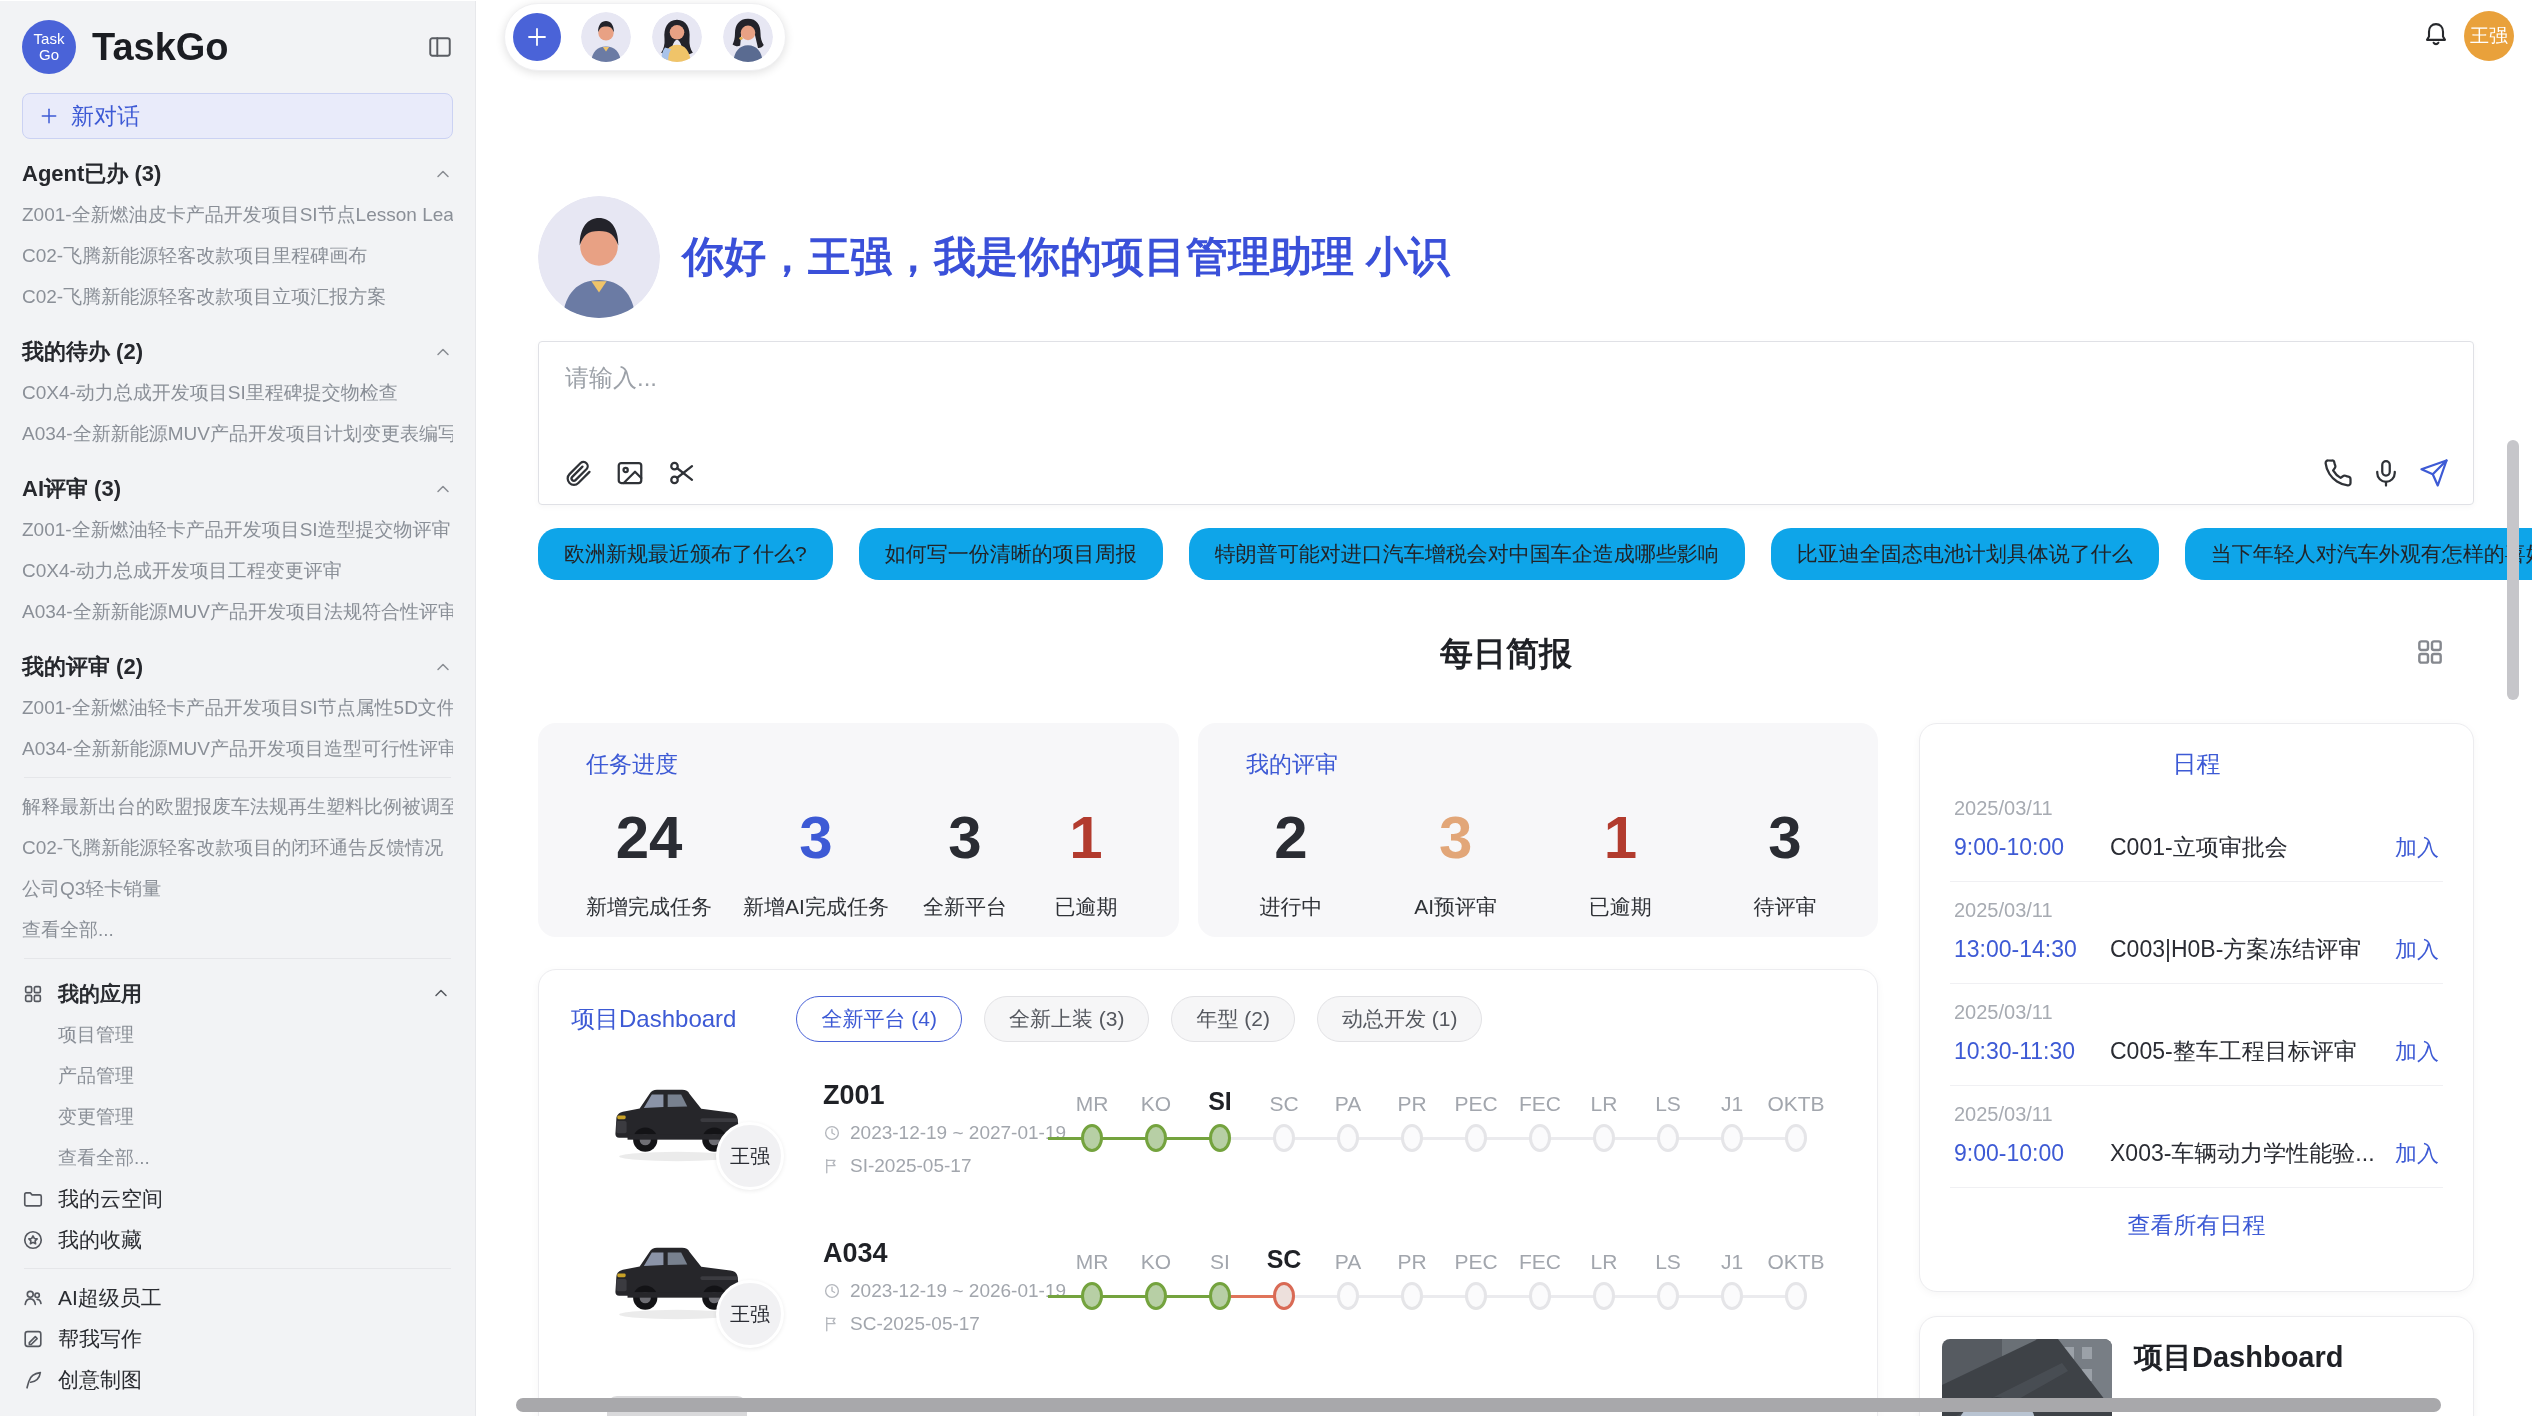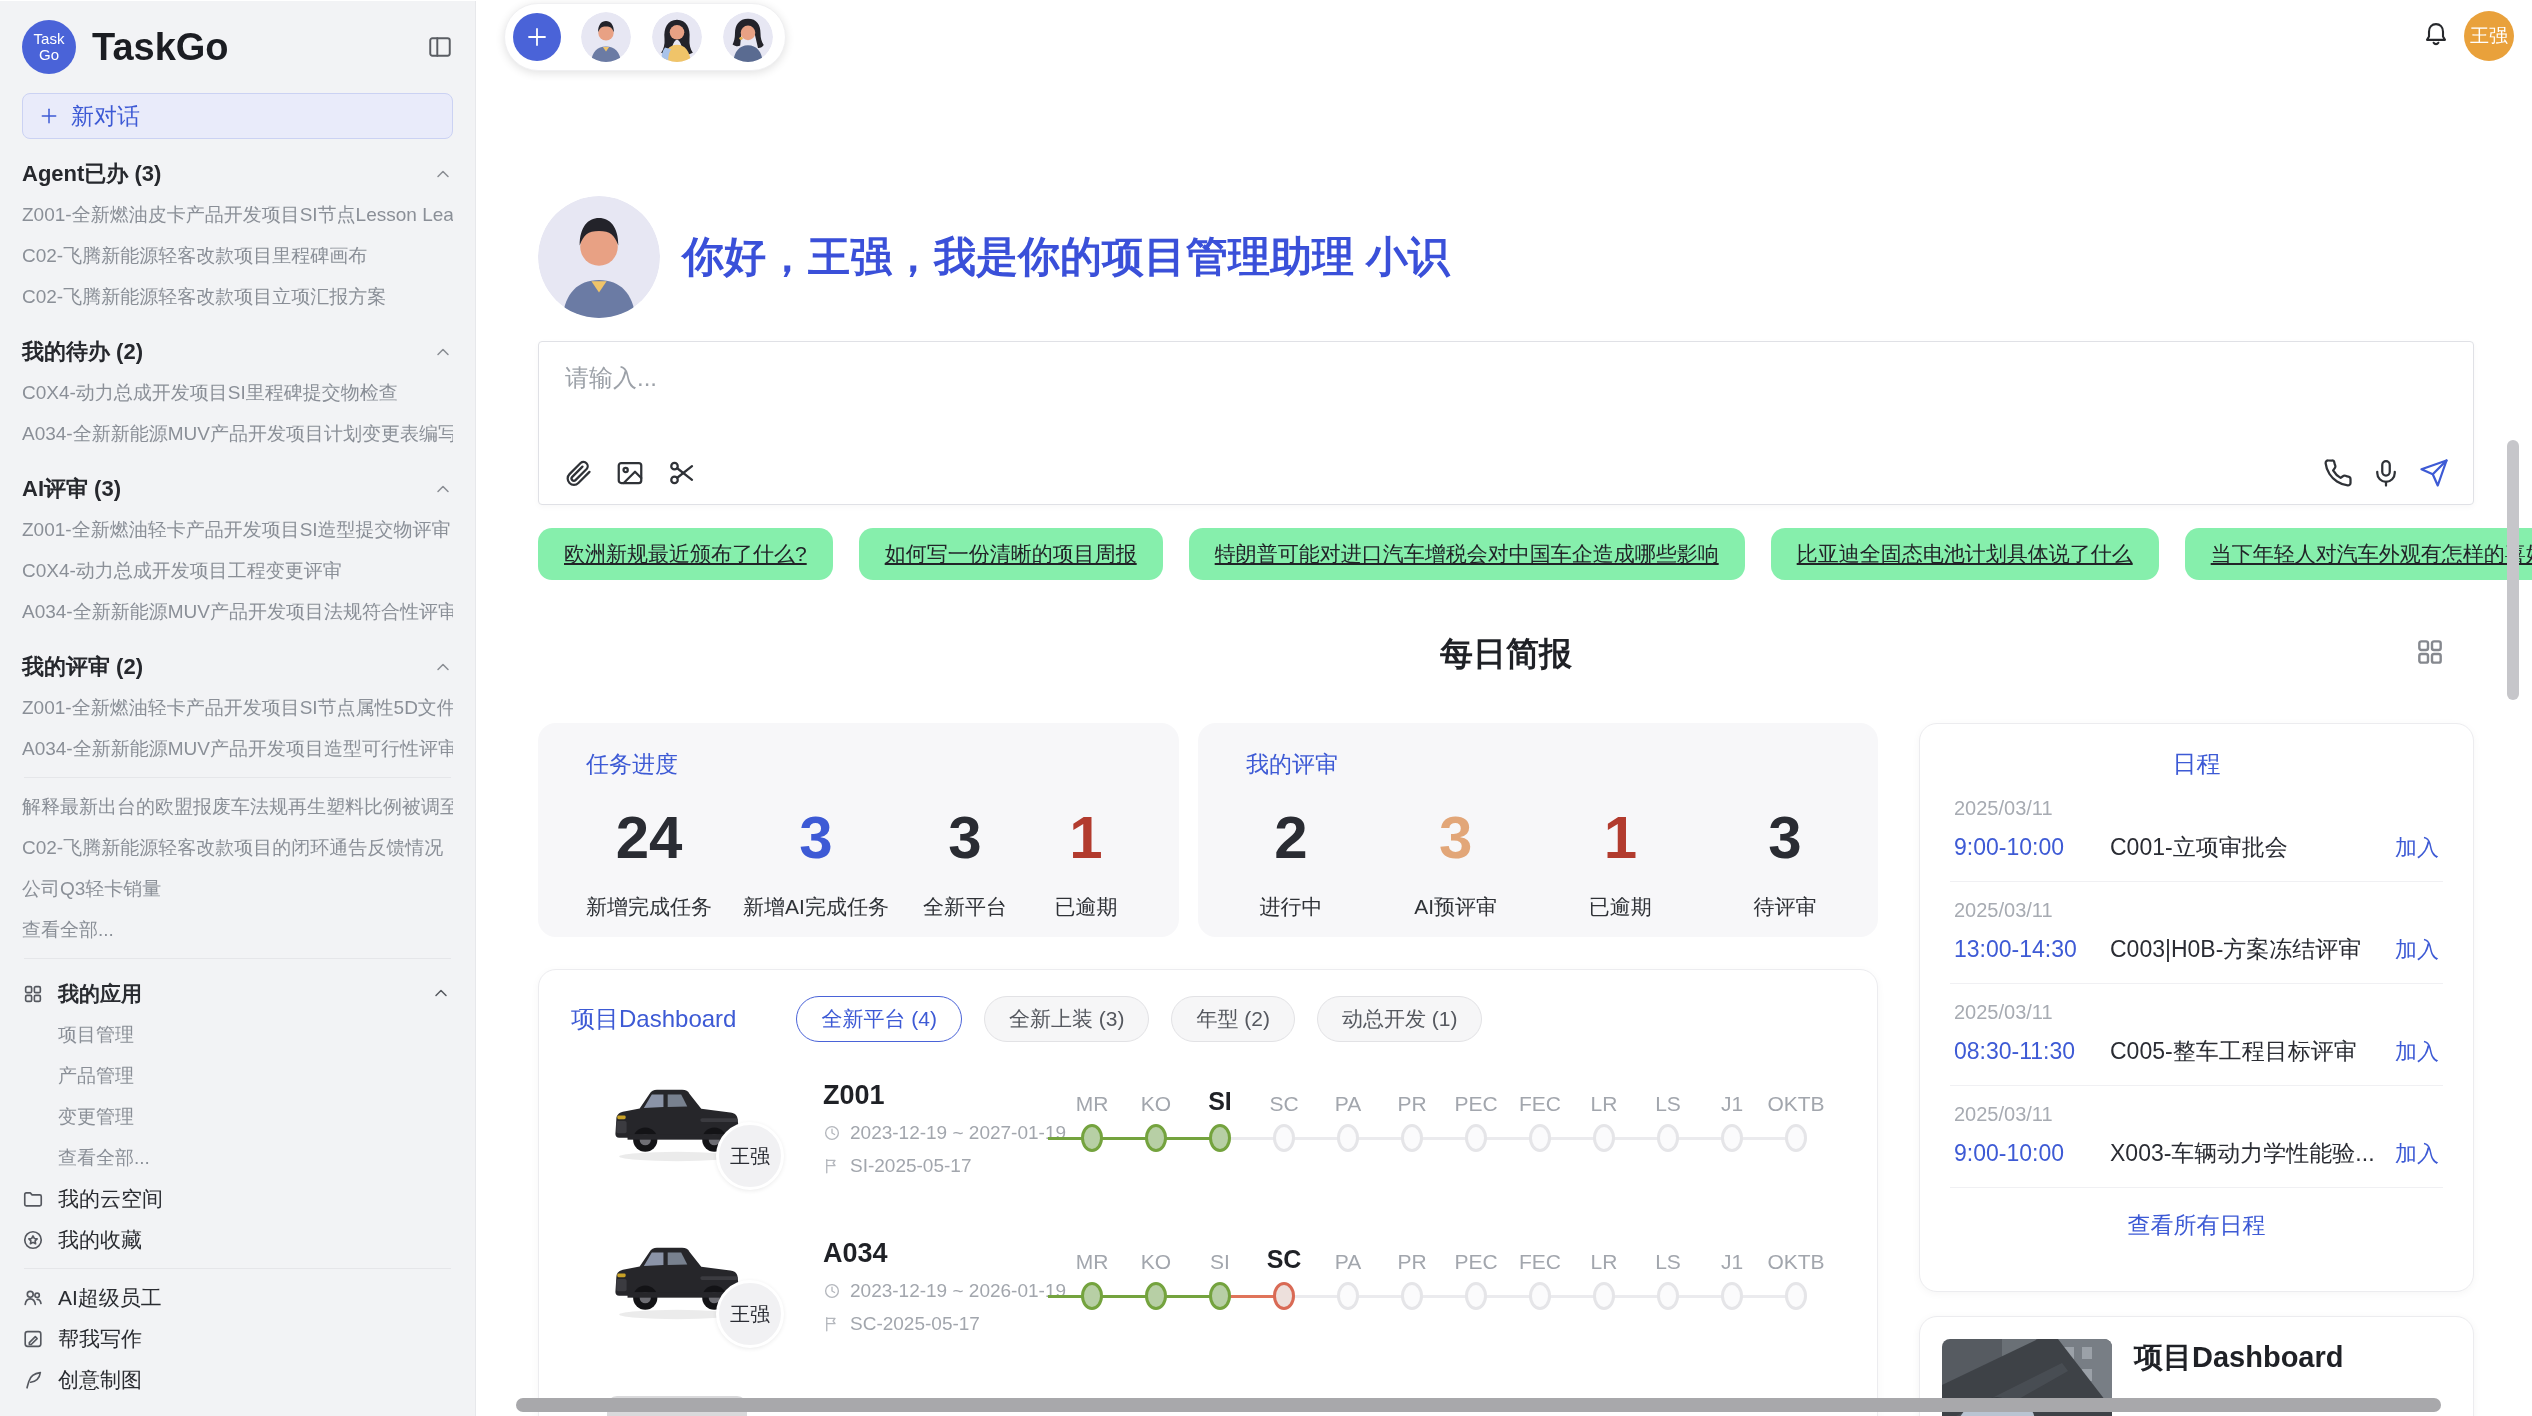--- a/index.html
+++ b/index.html
@@ -57,22 +57,22 @@
     border:1px solid #E0E1E6; border-radius:4px; box-shadow:0 2px 6px rgba(0,0,0,.03); }
   .composer-input { position:absolute; left:26px; top:22px; right:26px; border:none; outline:none;
     font-size:24px; color:#2A2C31; background:transparent; font-family:inherit; }
   .composer-input::placeholder { color:#9CA1A8; }
   .c-left { position:absolute; left:24px; bottom:16px; display:flex; gap:22px; }
   .c-right { position:absolute; right:24px; bottom:16px; display:flex; gap:18px; }
   .c-ic { width:30px; height:30px; color:#2F3237; cursor:pointer; }
   .c-ic.send { color:#3D5AD5; }
 
   .chips { position:absolute; left:61px; top:528px; display:flex; gap:26px; }
-  .chip { height:52px; padding:0 26px; background:#86efac; border-radius:14px; display:flex; align-items:center;
-    font-size:21px; color:#222428; white-space:nowrap; cursor:pointer;text-decoration:underline; }
+  .chip { height:52px; padding:0 26px; background:#0ea5e9; border-radius:20px; display:flex; align-items:center;
+    font-size:21px; color:#222428; white-space:nowrap; cursor:pointer; }
 
   .daily-row { position:absolute; left:61px; top:632px; width:1936px; height:44px; }
   .daily-title { text-align:center; font-size:33px; font-weight:700; color:#1F2126; line-height:44px; }
   .daily-grid { position:absolute; right:28px; top:4px; width:32px; height:32px; color:#85888E; cursor:pointer; }
 
   .stat-card { position:absolute; top:723px; height:214px; background:#F7F7F9; border-radius:18px; padding:26px 48px; }
   #card-task { left:61px; width:641px; }
   #card-review { left:721px; width:680px; }
   .stat-title { font-size:23px; color:#3D5AD5; }
   .stat-row { margin-top:26px; display:flex; justify-content:space-between; }
@@ -478,21 +478,21 @@
             <div class="s-date">2025/03/11</div>
             <div class="s-main">
               <div class="s-time">13:00-14:30</div>
               <div class="s-name">C003|H0B-方案冻结评审</div>
               <div class="s-join">加入</div>
             </div>
           </div>
           <div class="s-item">
             <div class="s-date">2025/03/11</div>
             <div class="s-main">
-              <div class="s-time">08:30-11:30</div>
+              <div class="s-time">10:30-11:30</div>
               <div class="s-name">C005-整车工程目标评审</div>
               <div class="s-join">加入</div>
             </div>
           </div>
           <div class="s-item">
             <div class="s-date">2025/03/11</div>
             <div class="s-main">
               <div class="s-time">9:00-10:00</div>
               <div class="s-name">X003-车辆动力学性能验...</div>
               <div class="s-join">加入</div>

